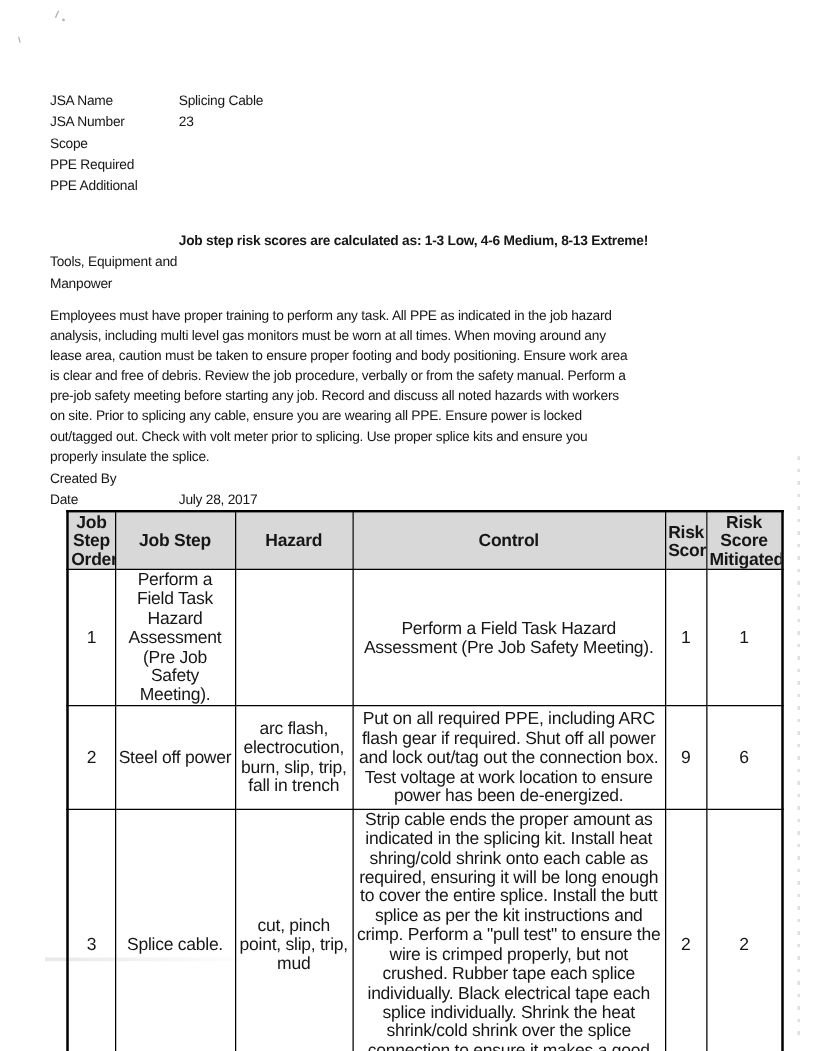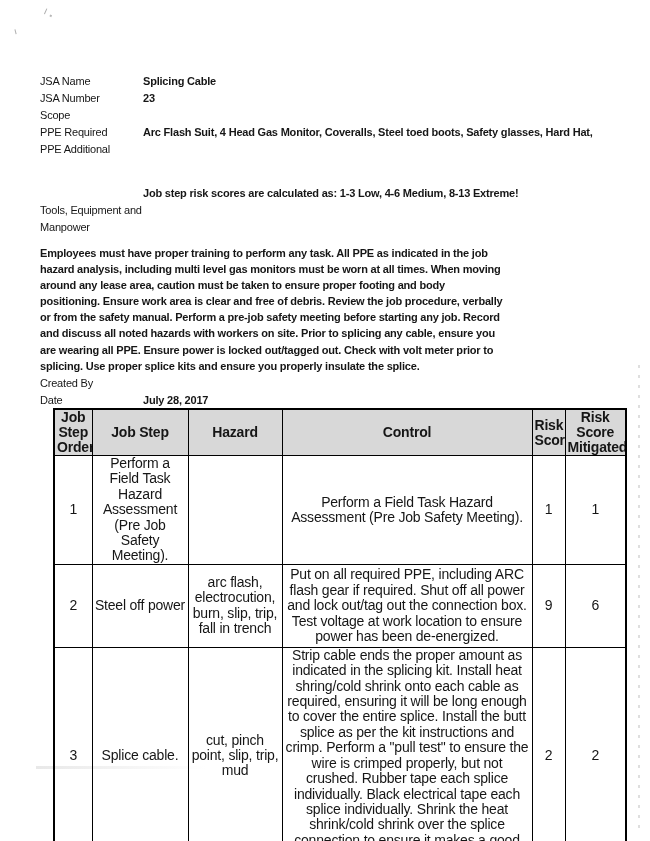--- a/index.html
+++ b/index.html
@@ -4,21 +4,21 @@
 <style>
   html,body{margin:0;padding:0;background:#ffffff;}
   .page{
     position:relative;width:650px;height:841px;background:#ffffff;overflow:hidden;
     font-family:"Liberation Sans",sans-serif;color:#161616;
   }
   
   .info{position:absolute;top:73px;left:40px;width:574px;font-size:11px;letter-spacing:-0.2px;}
   .info-row{display:flex;}
   .info-row .lbl{flex:0 0 103px;width:103px;line-height:17px;}
-  .info-row .val{flex:1;max-width:467px;line-height:17px;font-weight:bold;}
+  .info-row .val{flex:1;max-width:467px;line-height:17px;}
   .info-row .val.bold{font-weight:bold;margin-top:44px;}
   .swp{margin-top:9px;}
   .swp .lbl{display:flex;align-items:center;line-height:16px;}
   .swp .val{line-height:16.1px;height:130px;}
   
   .jsa-table{
     position:absolute;top:368px;left:53px;width:572px;
     border-collapse:collapse;table-layout:fixed;
     font-size:14px;letter-spacing:-0.2px;border:2px solid #000;margin-top:40px;
   }
@@ -58,21 +58,20 @@
     <div class="info-row">
       <div class="lbl">JSA Number</div>
       <div class="val">23</div>
     </div>
     <div class="info-row">
       <div class="lbl">Scope</div>
       <div class="val"></div>
     </div>
     <div class="info-row">
       <div class="lbl">PPE Required</div>
-      <div class="val">Arc Flash Suit, 4 Head Gas Monitor, Coveralls, Steel toed boots, Safety glasses, Hard Hat,</div>
     </div>
     <div class="info-row">
       <div class="lbl">PPE Additional</div>
       <div class="val bold">Job step risk scores are calculated as: 1-3 Low, 4-6 Medium, 8-13 Extreme!</div>
     </div>
     <div class="info-row">
       <div class="lbl">Tools, Equipment and Manpower</div>
       <div class="val"></div>
     </div>
     <div class="info-row swp">

